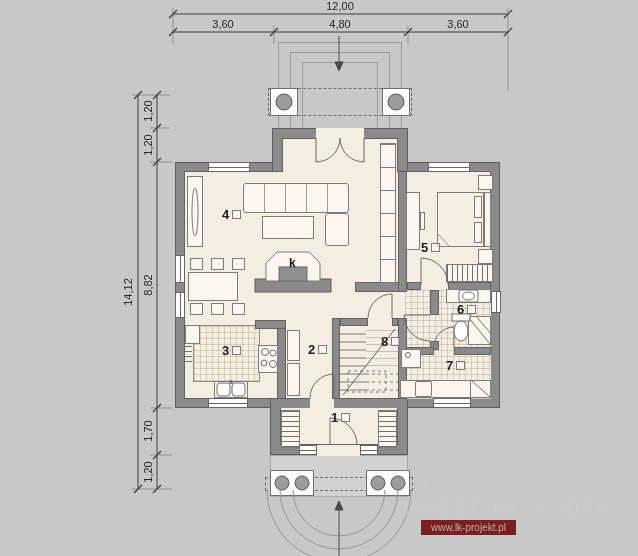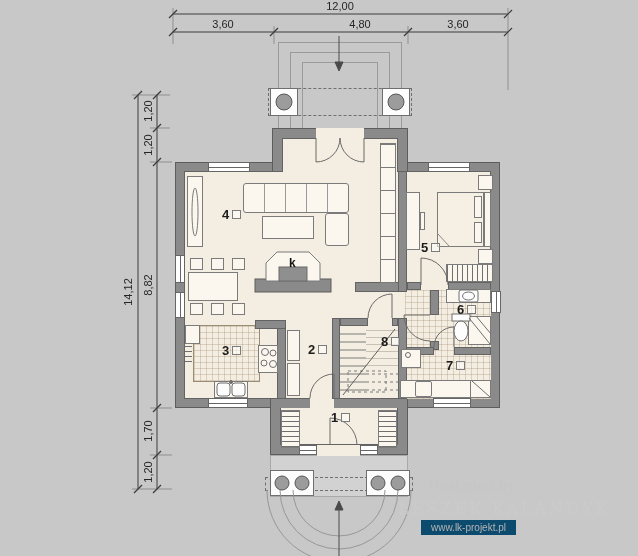--- a/index.html
+++ b/index.html
@@ -35,21 +35,21 @@
   
   .room-label{display:flex;align-items:center;gap:3px;font-weight:bold;font-size:13px;color:#1c1c1c;}
   .room-label .sq{width:7px;height:7px;border:1px solid #7c7c7c;background:rgba(255,255,255,.55);display:inline-block;}
   .dim{font-size:11px;color:#262626;white-space:nowrap;}
   .dim-v{transform:translate(-50%,-50%) rotate(-90deg);transform-origin:center;}
   .dim-h{transform:translateX(-50%);text-align:right;}
   .k-label{font-weight:bold;font-size:12px;color:#111;}
   
   .wm1{font-family:"DejaVu Serif",serif;font-style:italic;font-size:14px;color:#c6c6c6;}
   .wm2{font-family:"DejaVu Serif",serif;font-size:16px;letter-spacing:3px;color:#cbcbcb;}
-  .wm3{font-size:10px;color:#b4b4b4;background:#0c4a6e;padding:2px 10px;}
+  .wm3{font-size:10px;color:#b4b4b4;background:#7f1d1d;padding:2px 10px;}
   svg.overlay{position:absolute;left:0;top:0;pointer-events:none;}
 </style>
 </head>
 <body>
 
 <div id="stage">
 
   <div class="abs steprect" style="left:278px;top:42px;width:124px;height:86px;"></div>
   <div class="abs steprect" style="left:290px;top:52px;width:100px;height:76px;"></div>
   <div class="abs steprect" style="left:302px;top:62px;width:76px;height:66px;"></div>
@@ -291,21 +291,21 @@
         <line x1="153" y1="132" x2="161" y2="124"></line>
       <line x1="153" y1="166" x2="161" y2="158"></line>
         <line x1="153" y1="412" x2="161" y2="404"></line>
       <line x1="153" y1="459" x2="161" y2="451"></line>
         <line x1="153" y1="493" x2="161" y2="485"></line>
     </g>
   </svg>
 
   <div class="abs dim dim-h" style="left:340px;top:0px;">12,00</div>
   <div class="abs dim dim-h" style="left:223px;top:18px;">3,60</div>
-  <div class="abs dim dim-h" style="left:340px;top:18px;margin-left:20px;">4,80</div>
+  <div class="abs dim dim-h" style="left:340px;top:18px;">4,80</div>
   <div class="abs dim dim-h" style="left:458px;top:18px;">3,60</div>
   <div class="abs dim dim-v" style="left:128px;top:292px;">14,12</div>
   <div class="abs dim dim-v" style="left:148px;top:111px;">1,20</div>
   <div class="abs dim dim-v" style="left:148px;top:145px;">1,20</div>
   <div class="abs dim dim-v" style="left:148px;top:285px;">8,82</div>
   <div class="abs dim dim-v" style="left:148px;top:431px;">1,70</div>
   <div class="abs dim dim-v" style="left:148px;top:472px;">1,20</div>
 
   <div class="abs room-label" style="left:222px;top:207px;">
     <span>4</span>

